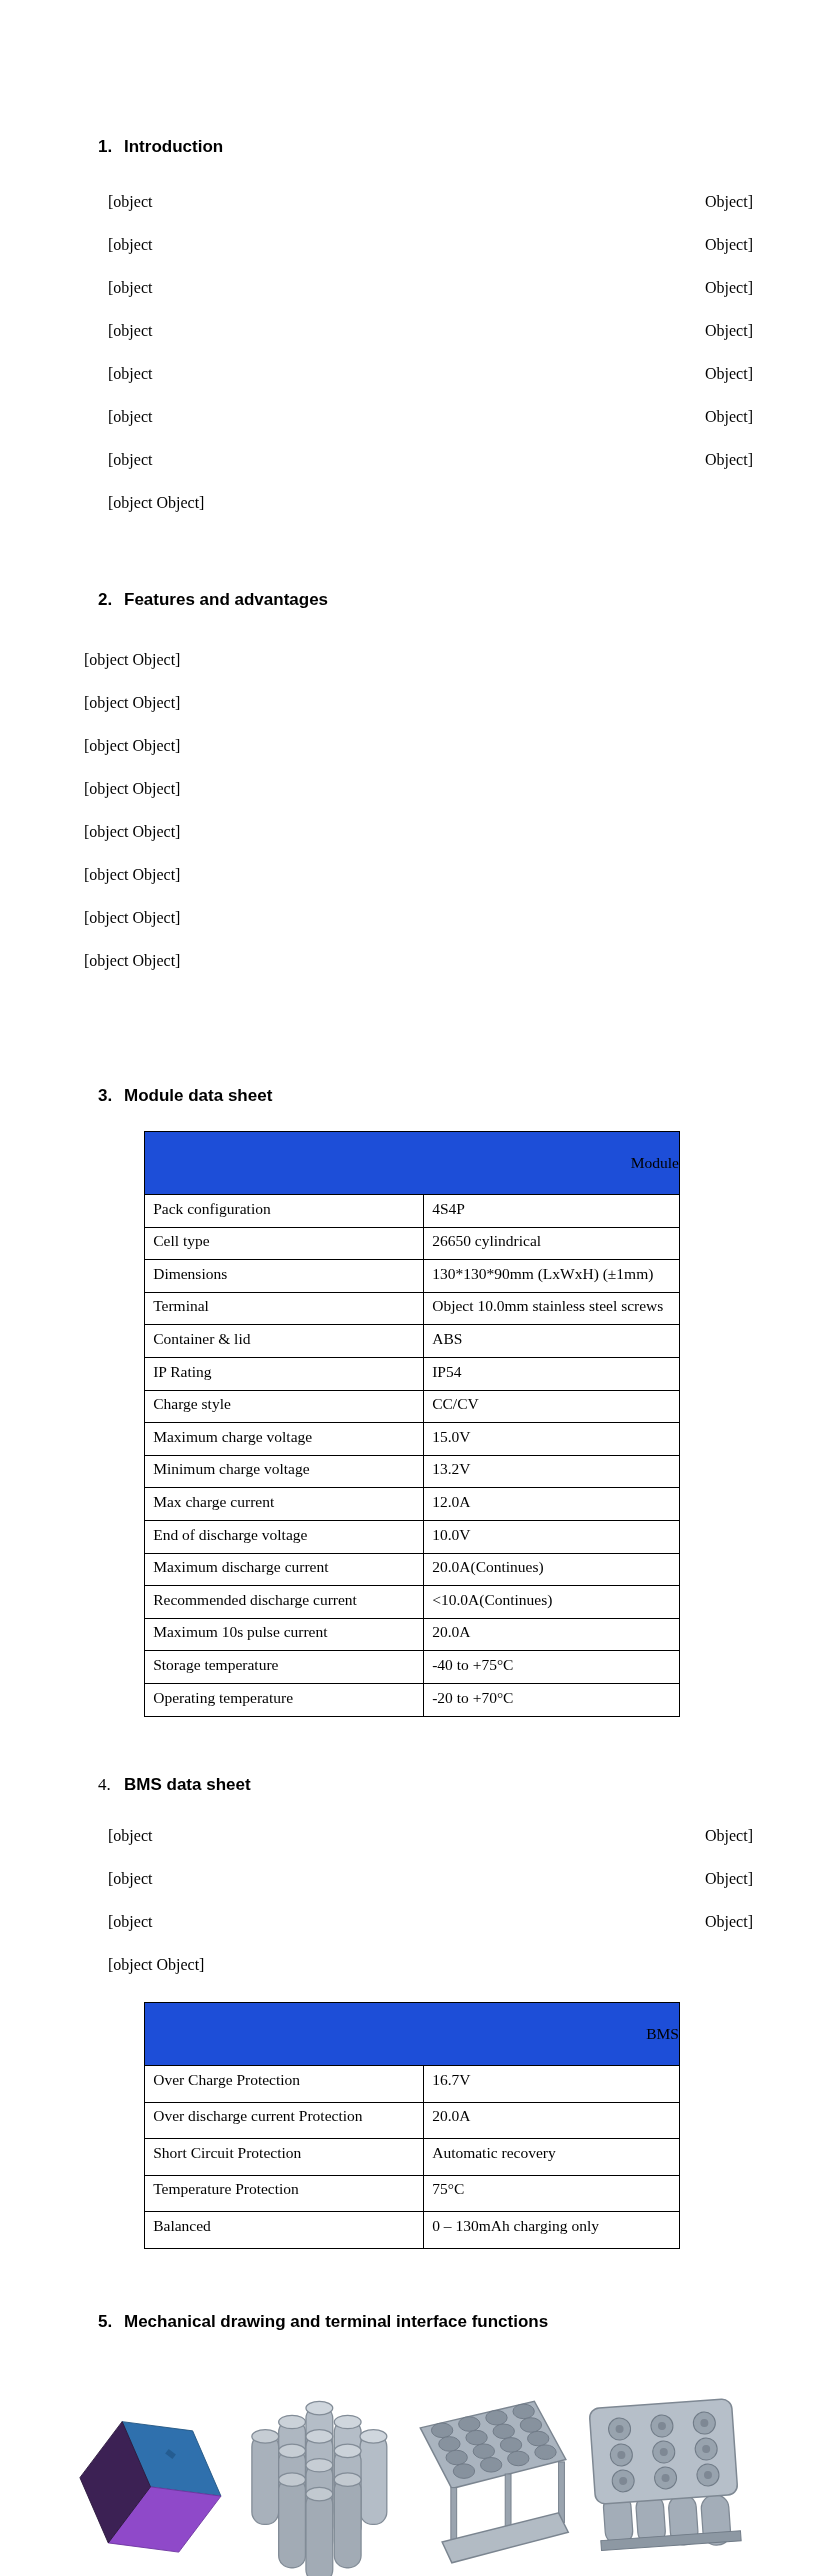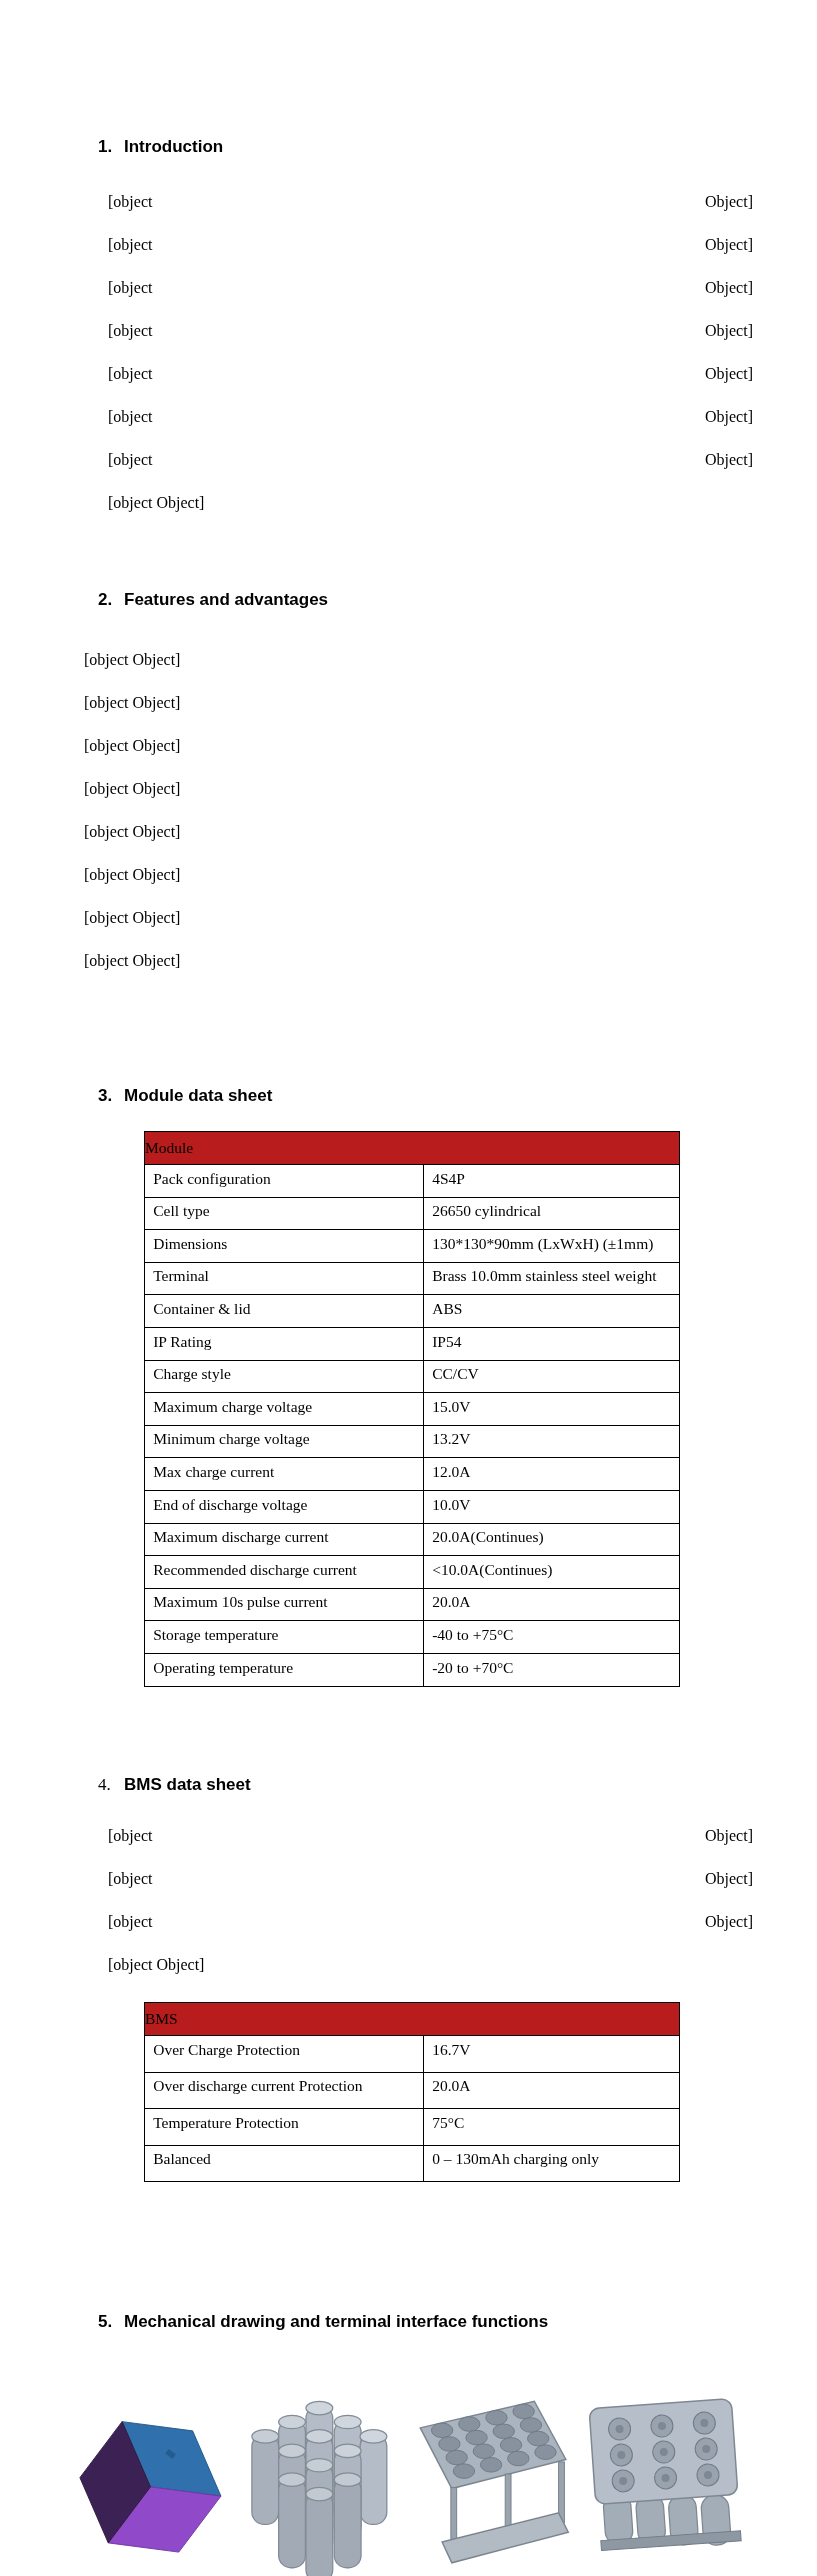--- a/index.html
+++ b/index.html
@@ -13,21 +13,21 @@
   .sec .num{display:inline-block;min-width:26px;}
   .sec .num.serif-num{font-family:"Liberation Serif", serif;font-weight:400;}
   .para{position:absolute;left:108px;width:645px;font-size:16px;line-height:43px;}
   .jline{text-align:justify;text-align-last:justify;}
   .para .jline:last-child{text-align:justify;text-align-last:left;}
   .features{position:absolute;left:84px;top:638px;width:650px;font-size:16px;line-height:43px;}
   .feature{padding-left:29px;text-indent:-29px;}
   table.tbl{position:absolute;left:144px;width:535px;border-collapse:collapse;
             font-size:15.5px;table-layout:fixed;}
   table.tbl th, table.tbl td{border:1px solid #000;}
-  table.tbl th{background:#b91c1c;font-weight:400;text-align:left;height:30px;padding:1px 0;}
+  table.tbl th{background:#1d4ed8;font-weight:400;text-align:right;height:30px;padding:16px 0;}
   table.tbl td{vertical-align:top;padding:4.6px 0 0 8.2px;height:27px;line-height:1.1;}
   table.tbl.bms td{height:31px;}
   .renders{position:absolute;left:70px;top:2388px;width:680px;height:206px;
            display:flex;justify-content:space-between;align-items:center;}
   .render{width:165px;height:206px;}
   .render svg{width:100%;height:100%;overflow:visible;}
 </style>
 </head>
 <body>
 
@@ -89,21 +89,21 @@
         <tr>
         <td>Cell type</td>
         <td>26650 cylindrical</td>
       </tr>
         <tr>
         <td>Dimensions</td>
         <td>130*130*90mm (LxWxH) (±1mm)</td>
       </tr>
         <tr>
         <td>Terminal</td>
-        <td>Brass 10.0mm stainless steel weight</td>
+        <td>Object 10.0mm stainless steel screws</td>
       </tr>
         <tr>
         <td>Container &amp; lid</td>
         <td>ABS</td>
       </tr>
         <tr>
         <td>IP Rating</td>
         <td>IP54</td>
       </tr>
         <tr>
@@ -173,20 +173,24 @@
       </thead>
     <tbody>
 
     <tr>
         <td>Over Charge Protection</td>
         <td>16.7V</td>
       </tr>
         <tr>
         <td>Over discharge current Protection</td>
         <td>20.0A</td>
+      </tr>
+        <tr>
+        <td>Short Circuit Protection</td>
+        <td>Automatic recovery</td>
       </tr>
         <tr>
         <td>Temperature Protection</td>
         <td>75°C</td>
       </tr>
         <tr>
         <td>Balanced</td>
         <td>0 – 130mAh charging only</td>
       </tr>
       </tbody>

